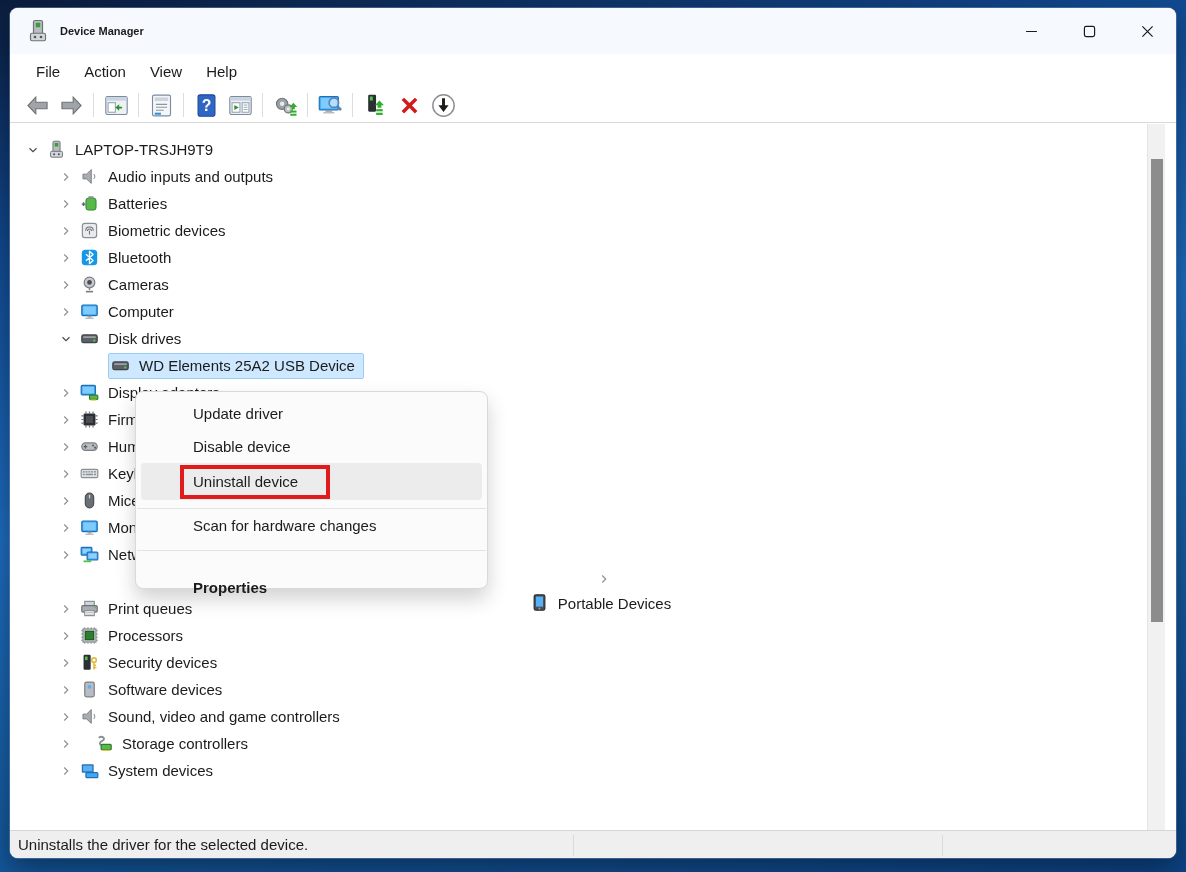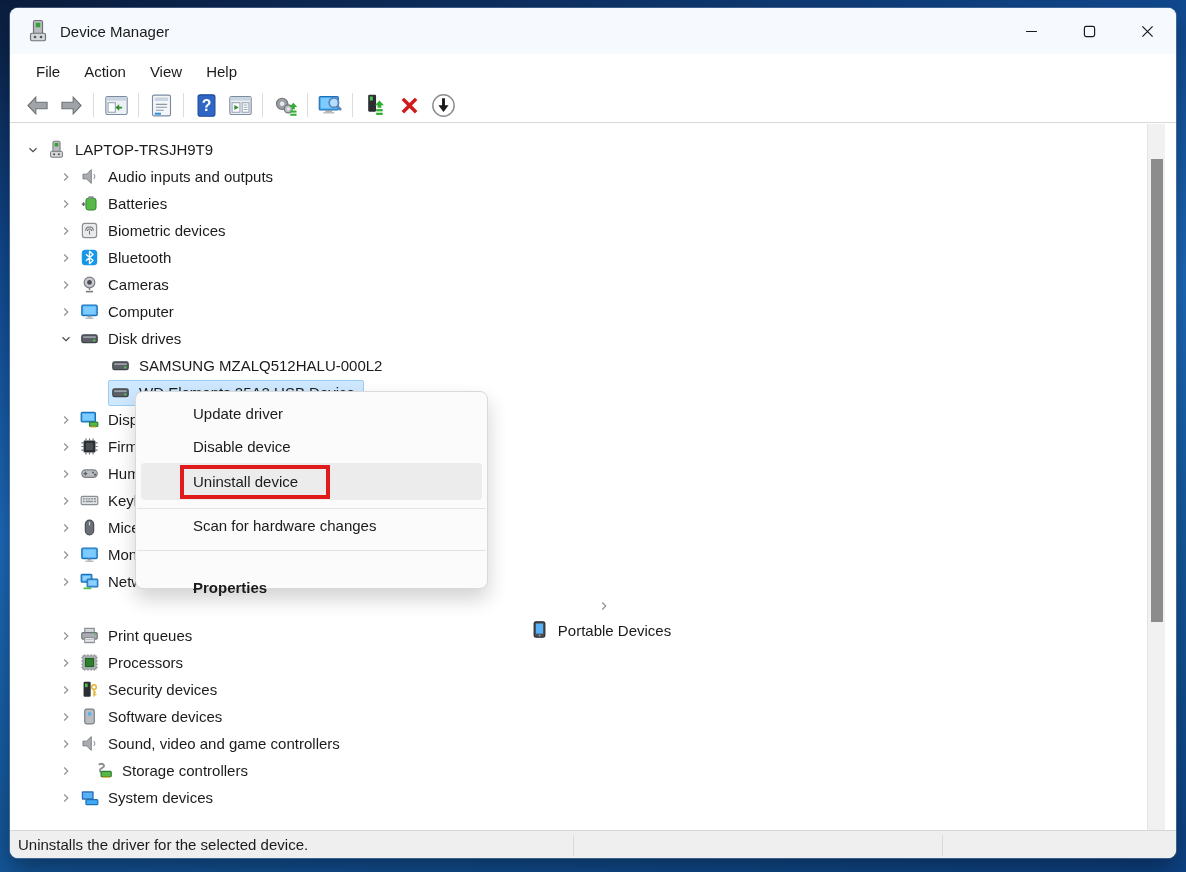--- a/index.html
+++ b/index.html
@@ -8,21 +8,21 @@
   .desktop { position:relative; width:1186px; height:872px;
     background:linear-gradient(168deg,#0b1d3e 0%,#11498f 22%,#1e6cbe 48%,#155a9e 72%,#0d4284 100%); }
   .window { position:absolute; left:10px; top:8px; width:1166px; height:850px;
     background:#ffffff; border-radius:8px; overflow:hidden;
     box-shadow:0 0 0 1px rgba(120,150,190,.45), 0 10px 26px rgba(0,0,0,.4); }
 
   
   .titlebar { height:46px; background:#f6f9fd; display:flex; align-items:center; padding-left:16px; }
   .app-icon { width:24px; height:24px; margin-right:10px; display:inline-flex; }
   .app-icon svg { width:24px; height:24px; }
-  .title { font-size:15px; }
+  .title { font-size:11px;font-weight:bold; }
   .win-controls { margin-left:auto; display:flex; height:100%; }
   .win-btn { width:58px; height:100%; display:flex; align-items:center; justify-content:center; cursor:default; }
   .win-btn svg { width:13px; height:13px; }
 
   
   .menubar { height:34px; background:#ffffff; display:flex; align-items:center; padding-left:14px; }
   .menu-item { padding:5px 12px; font-size:15px; }
 
   
   .toolbar { height:35px; background:#ffffff; border-bottom:1px solid #d9d9d9;
@@ -353,32 +353,20 @@
               <svg viewBox="0 0 16 16">
                 <rect x="1.5" y="5" width="13" height="6.5" rx="1.5" fill="#5b6067" stroke="#3f444a"></rect>
                 <rect x="2.5" y="6" width="11" height="1.6" rx="0.8" fill="#9aa0a6"></rect>
                 <circle cx="12" cy="9.6" r="1" fill="#4cc24c"></circle>
               </svg>
             </span>
             <span class="tree-label">Disk drives</span>
           </span>
         </div>
         <div class="tree-row" style="padding-left: 98px;">
-          <span class="row-body">
-            <span class="tree-icon">
-              <svg viewBox="0 0 16 16">
-                <rect x="1.5" y="5" width="13" height="6.5" rx="1.5" fill="#5b6067" stroke="#3f444a"></rect>
-                <rect x="2.5" y="6" width="11" height="1.6" rx="0.8" fill="#9aa0a6"></rect>
-                <circle cx="12" cy="9.6" r="1" fill="#4cc24c"></circle>
-              </svg>
-            </span>
-            <span class="tree-label">SAMSUNG MZALQ512HALU-000L2</span>
-          </span>
-        </div>
-        <div class="tree-row" style="padding-left: 98px;">
           <span class="row-body selected">
             <span class="tree-icon">
               <svg viewBox="0 0 16 16">
                 <rect x="1.5" y="5" width="13" height="6.5" rx="1.5" fill="#5b6067" stroke="#3f444a"></rect>
                 <rect x="2.5" y="6" width="11" height="1.6" rx="0.8" fill="#9aa0a6"></rect>
                 <circle cx="12" cy="9.6" r="1" fill="#4cc24c"></circle>
               </svg>
             </span>
             <span class="tree-label">WD Elements 25A2 USB Device</span>
           </span>

